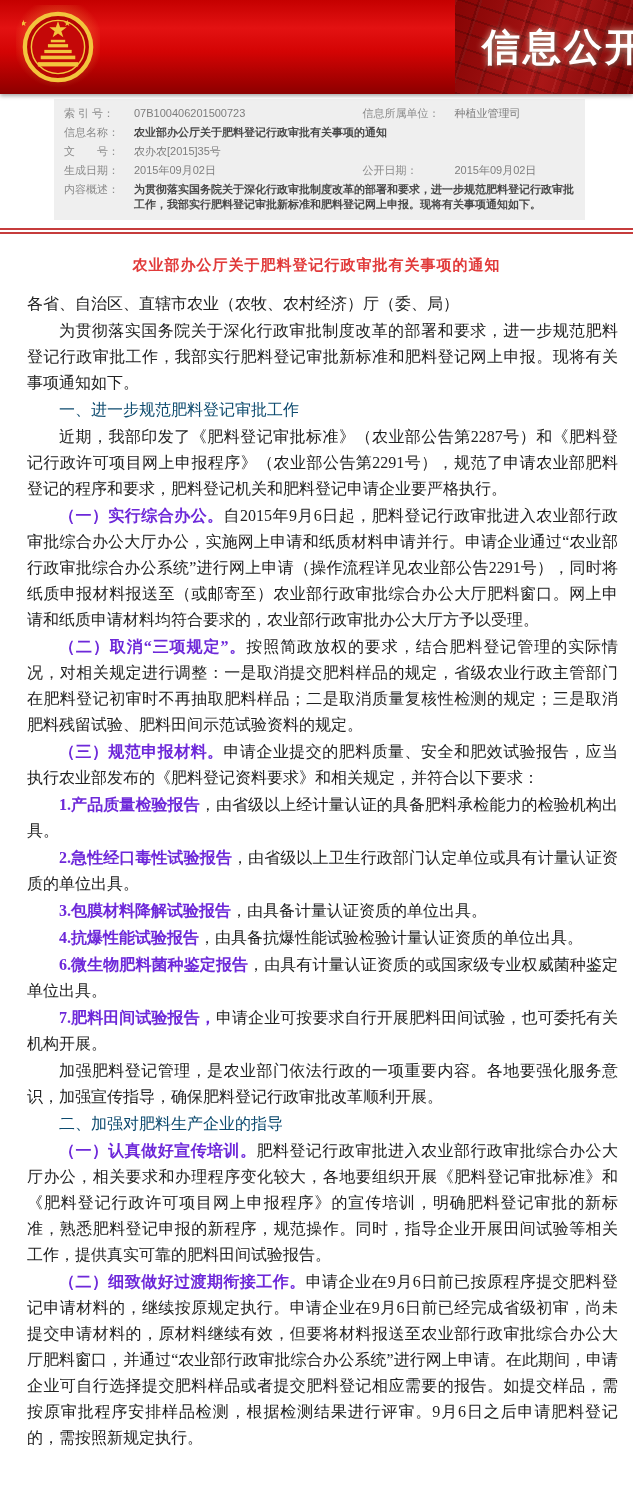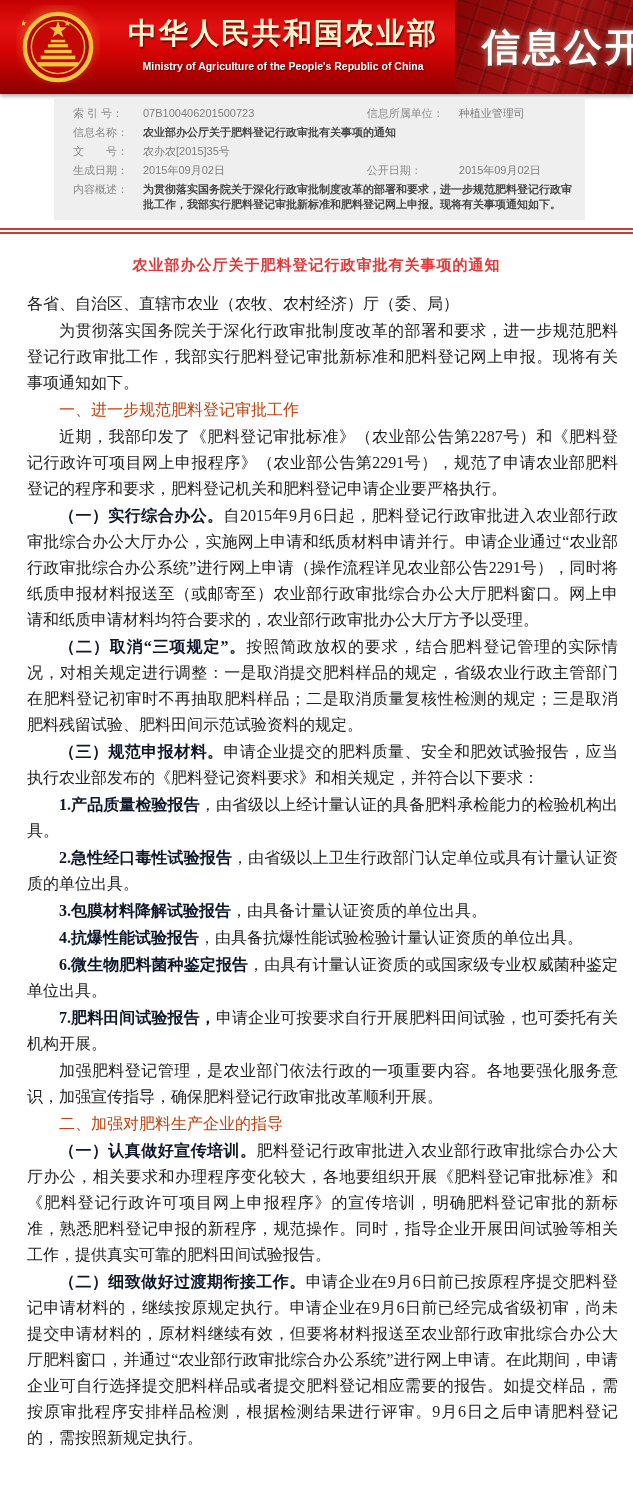--- a/index.html
+++ b/index.html
@@ -30,63 +30,59 @@
       repeating-linear-gradient(18deg,rgba(0,0,0,.18) 0 2px,rgba(0,0,0,0) 2px 15px);}
   .gongkai{position:relative;font-size:38px;font-weight:bold;color:#ffffff;letter-spacing:3px;
     font-family:"Liberation Serif",serif;
     text-shadow:0 0 7px rgba(255,240,210,.75),2px 2px 3px rgba(70,0,0,.9);white-space:nowrap;margin-left:40px;}
 
   
   .meta{padding:5px 48px 4px 54px;}
   .meta-table{width:100%;border-collapse:collapse;background:#efefef;
     font-size:11px;color:#7d7d7d;}
   .meta-table td{padding:2px 4px;vertical-align:top;line-height:15px;}
-  .meta-table td.lbl{width:62px;white-space:nowrap;color:#8a8a8a;padding-left:19px;}
+  .meta-table td.lbl{width:62px;white-space:nowrap;color:#8a8a8a;padding-left:10px;}
   .meta-table td.lbl2{width:84px;white-space:nowrap;color:#8a8a8a;}
   .meta-table td.val{color:#7d7d7d;}
   .meta-table td.bold{font-weight:bold;color:#4a4a4a;}
   .meta-table tr:first-child td{padding-top:7px;}
   .meta-table tr:last-child td{padding-bottom:8px;}
 
   
   .redline{height:2px;background:#fff;border-top:2px solid #c63c3c;border-bottom:2px solid #c63c3c;margin-top:4px;}
 
   
   .doc{padding:0 15px 10px 15px;}
   .doc-title{margin:22px 0 16px 0;text-align:center;font-size:15px;font-weight:bold;
     color:#e13a3a;font-family:"Liberation Serif",serif;letter-spacing:1px;}
   .para{margin:0 0 1px 12px;font-size:16px;line-height:26px;color:#222;
     text-indent:2em;font-family:"Liberation Serif",serif;text-align:justify;}
-  .para b{font-weight:bold;color:#0f172a;}
+  .para b{font-weight:bold;color:#6d28d9;}
   .para.salutation{text-indent:0;}
-  .para.heading{color:#c2410c;}
+  .para.heading{color:#0c4a6e;}
 </style>
 </head>
 <body>
 
 <div class="page">
 
   <header class="banner">
     <div class="emblem-wrap">
       <svg viewBox="0 0 100 100" aria-hidden="true">
         <circle cx="50" cy="50" r="46" fill="#b50404" stroke="#f3c53d" stroke-width="6"></circle>
         <circle cx="50" cy="50" r="37" fill="#c40808" stroke="#f3c53d" stroke-width="2"></circle>
         <polygon fill="#f3c53d" points="50,14 52.9,22.6 62,22.6 54.7,28 57.4,36.6 50,31.4 42.6,36.6 45.3,28 38,22.6 47.1,22.6"></polygon>
         <polygon fill="#f3c53d" transform="translate(-17,7) scale(0.38)" points="50,14 52.9,22.6 62,22.6 54.7,28 57.4,36.6 50,31.4 42.6,36.6 45.3,28 38,22.6 47.1,22.6"></polygon>
         <polygon fill="#f3c53d" transform="translate(44,7) scale(0.38)" points="50,14 52.9,22.6 62,22.6 54.7,28 57.4,36.6 50,31.4 42.6,36.6 45.3,28 38,22.6 47.1,22.6"></polygon>
         <rect x="36" y="46" width="28" height="4.5" fill="#f3c53d"></rect>
         <rect x="31" y="54" width="38" height="4.5" fill="#f3c53d"></rect>
         <rect x="26" y="62" width="48" height="5" fill="#f3c53d"></rect>
         <rect x="22" y="71" width="56" height="6" fill="#f3c53d"></rect>
         <rect x="40" y="40" width="20" height="3.5" fill="#f3c53d"></rect>
       </svg>
-    </div>
-    <div class="banner-titles">
-      <div class="banner-cn">中华人民共和国农业部</div>
-      <div class="banner-en">Ministry of Agriculture of the People's Republic of China</div>
     </div>
     <div class="banner-right">
       <div class="keys"></div>
       <span class="gongkai">信息公开</span>
     </div>
   </header>
 
   <section class="meta">
     <table class="meta-table">
       <tbody>

